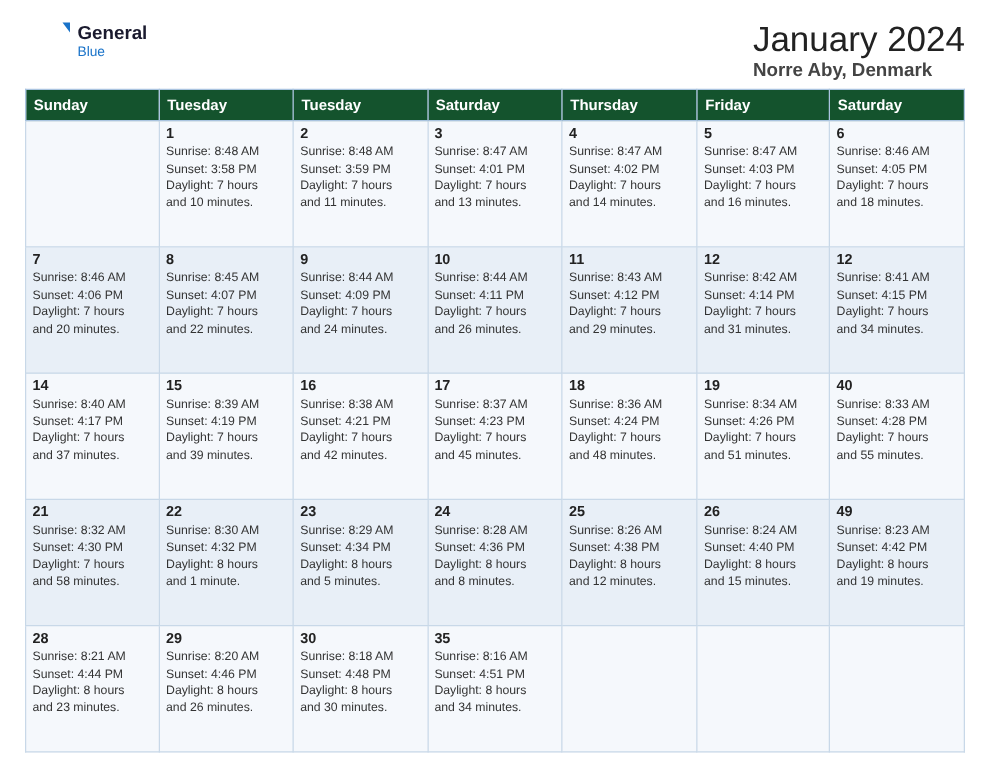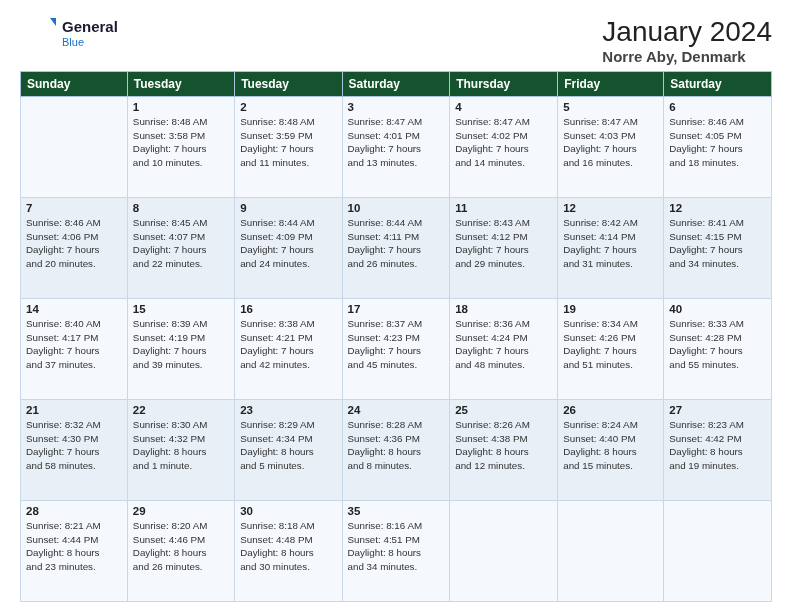--- a/index.html
+++ b/index.html
@@ -223,21 +223,21 @@
           </td>
           <td>
             <span class="day-num">25</span>
             <div class="day-info">Sunrise: 8:26 AM<br>Sunset: 4:38 PM<br>Daylight: 8 hours<br>and 12 minutes.</div>
           </td>
           <td>
             <span class="day-num">26</span>
             <div class="day-info">Sunrise: 8:24 AM<br>Sunset: 4:40 PM<br>Daylight: 8 hours<br>and 15 minutes.</div>
           </td>
           <td>
-            <span class="day-num">27</span>
+            <span class="day-num">49</span>
             <div class="day-info">Sunrise: 8:23 AM<br>Sunset: 4:42 PM<br>Daylight: 8 hours<br>and 19 minutes.</div>
           </td>
         </tr>
         <tr>
           <td>
             <span class="day-num">28</span>
             <div class="day-info">Sunrise: 8:21 AM<br>Sunset: 4:44 PM<br>Daylight: 8 hours<br>and 23 minutes.</div>
           </td>
           <td>
             <span class="day-num">29</span>

